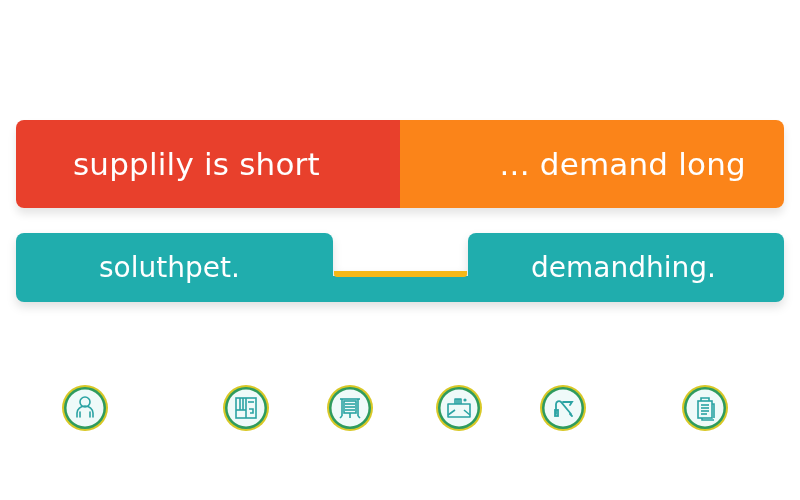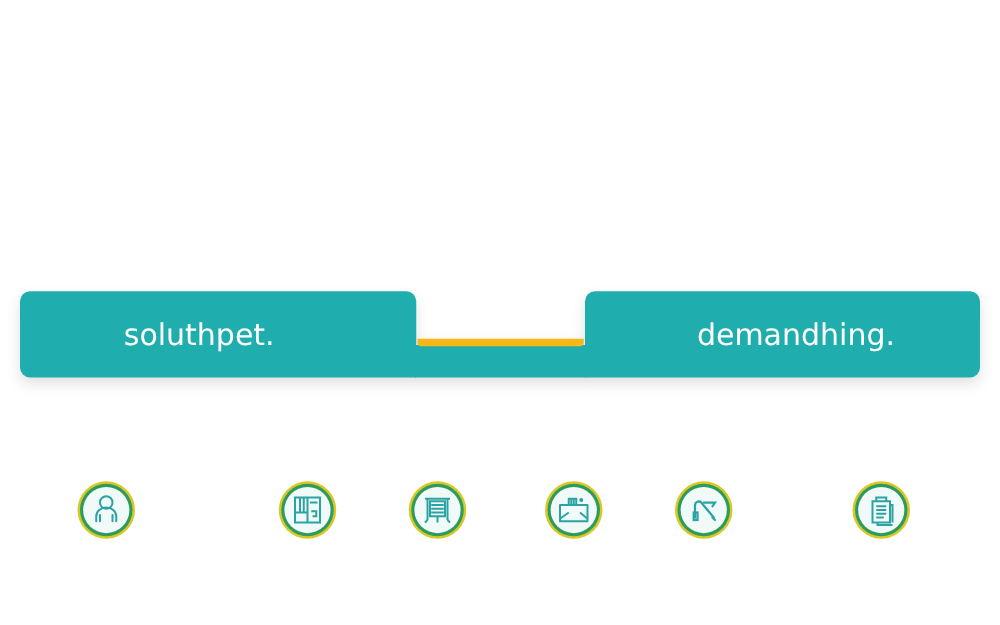--- a/index.html
+++ b/index.html
@@ -104,21 +104,21 @@
       position: absolute;
       left: 318px;
       top: 38px;
       width: 133px;
       height: 6px;
       background: #F6B817;
       border-radius: 0 0 3px 3px;
     }
     .teal-text {
       color: #ffffff;
-      font-size: 24px;
+      font-size: 28px;
       line-height: 1;
       white-space: nowrap;
     }
 
     
     .icon-badge {
       position: absolute;
       top: 384px;
       width: 48px;
       height: 48px;
@@ -128,20 +128,28 @@
       display: block;
       width: 48px;
       height: 48px;
     }
   </style>
 </head>
 <body>
 
 <div class="stage">
 
+  <div class="top-bar">
+    <div class="seg-left">
+      <span class="bar-text">supplily is short</span>
+    </div>
+    <div class="seg-right">
+      <span class="bar-text">... demand long</span>
+    </div>
+  </div>
 
   <div class="teal-wrap">
     <div class="teal-bridge"></div>
     <div class="teal-left">
       <span class="teal-text">soluthpet.</span>
     </div>
     <div class="teal-right">
       <span class="teal-text">demand​hing.</span>
     </div>
     <div class="bridge-line"></div>

